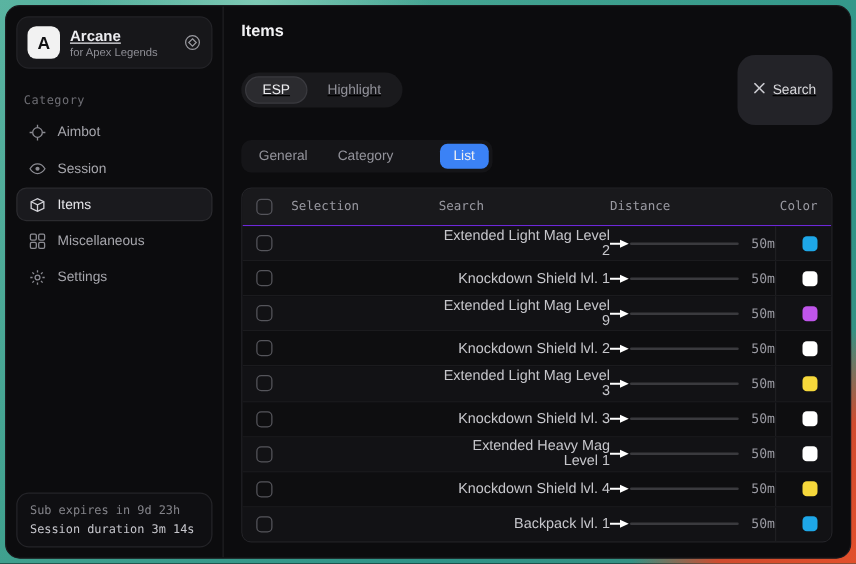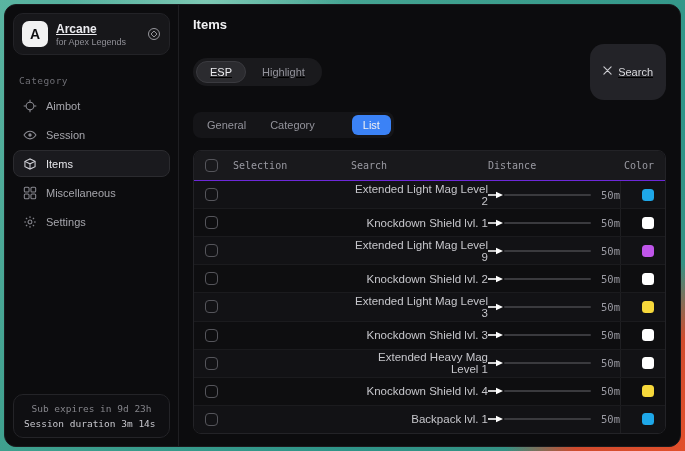--- a/index.html
+++ b/index.html
@@ -50,21 +50,21 @@
   .nav-item .nicon { display:flex; color:#8b8b92; }
   .nav-item.active { background:#1a1a1e; border-color:#2b2b2f; color:#e6e6ea; }
   .nav-item.active .nicon { color:#d2d2d8; }
 
   .side-spacer { flex:1; }
 
   .status-card {
     margin:8px; padding:8px 10px; border:1px solid #242428; border-radius:10px;
     background:#0f0f12; font-family:"DejaVu Sans Mono", monospace; font-size:9.5px;
   }
-  .status-card .l1 { color:#84848a; margin-bottom:4px;text-align:center; }
+  .status-card .l1 { color:#84848a; margin-bottom:4px; }
   .status-card .l2 { color:#c6c6cc; }
 
   
   .main { flex:1; padding:11px 14px 12px; display:flex; flex-direction:column; min-width:0; }
   .page-title { font-size:13px; font-weight:700; color:#f2f2f4; margin:1px 0 12px; }
 
   .topbar { display:flex; align-items:center; justify-content:space-between; margin-bottom:12px;text-decoration:underline; }
   .mode-tabs { display:inline-flex; align-items:center; background:#1a1a1d; border-radius:15px; padding:3px; gap:2px; }
   .mode-tab { padding:4px 13px; border-radius:12px; font-size:11px; color:#93939b; cursor:pointer; border:1px solid transparent; }
   .mode-tab.active { background:#2b2b2f; border-color:#3a3a3f; color:#ededf0; }

